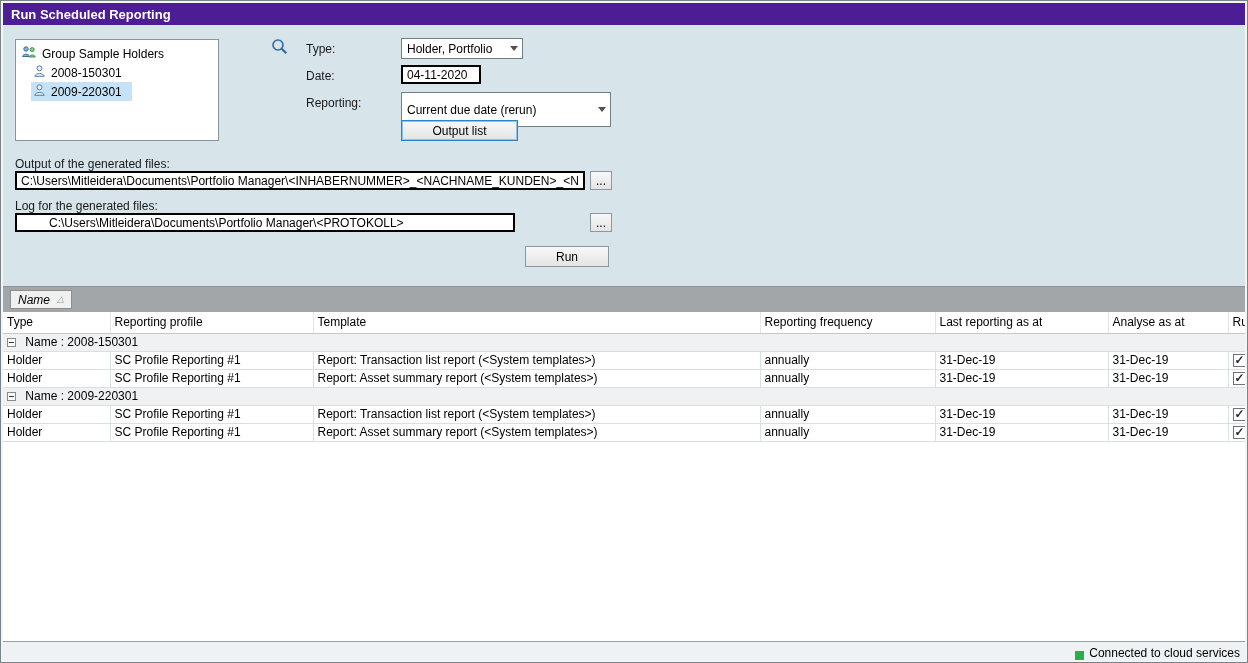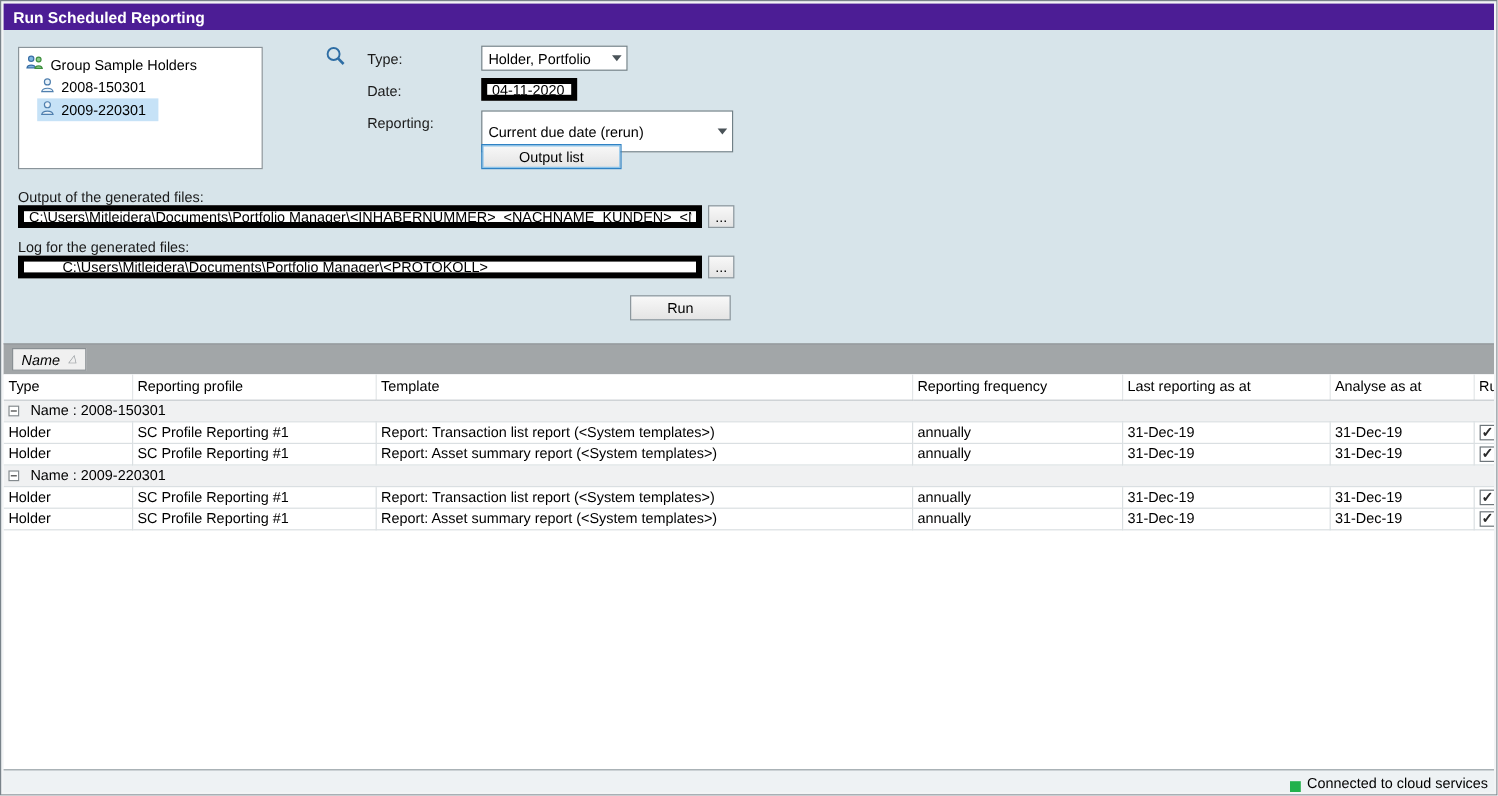--- a/index.html
+++ b/index.html
@@ -19,21 +19,21 @@
   .tree-item.selected .tree-sel { background:#c6e2f7; }
   .tree-item svg { flex:0 0 auto; }
 
   .search-btn { position:absolute; left:267px; top:12px; width:20px; height:20px; cursor:pointer; }
 
   .lbl { position:absolute; left:303px; color:#1a1a1a; }
   .dropdown { position:absolute; background:#fff; border:1px solid #708087; display:flex; align-items:center; justify-content:space-between; padding-left:5px; cursor:default; }
   .dd-arrow { width:17px; height:100%; display:flex; align-items:center; justify-content:center; }
   .dd-arrow::after { content:""; border-left:4px solid transparent; border-right:4px solid transparent; border-top:5px solid #4a5358; }
 
-  .textinput { border:5px solid #000000; background:#fff; padding:0 4px; font:12px "Liberation Sans", sans-serif; color:#000; }
+  .textinput { border:2px solid #000000; background:#fff; padding:0 4px; font:12px "Liberation Sans", sans-serif; color:#000; }
   .abs { position:absolute; }
 
   .btn { background:linear-gradient(#f8f8f8,#e4e4e4); border:1px solid #8d979d; font:12px "Liberation Sans", sans-serif; text-align:center; cursor:pointer; }
   .btn.focused { border:1px solid #2f82c4; box-shadow:inset 0 0 0 1px #8cc4ea; }
 
   .group-bar { flex:0 0 26px; background:#a2a6a8; border-top:1px solid #8d9296; display:flex; align-items:center; padding-left:7px;font-style:italic; }
   .name-chip { height:19px; background:#f0f0f0; border:1px solid #898f93; display:inline-flex; align-items:center; padding:0 7px; gap:7px; cursor:pointer; }
   .sort-tri { color:#8f9599; font-size:9px; line-height:9px; }
 
   .table-wrap { flex:1 1 auto; background:#fff; overflow:hidden; }
@@ -124,21 +124,21 @@
       <span class="dd-arrow"></span>
     </div>
 
     <button class="btn focused abs" style="left:398px; top:95px; width:117px; height:21px">Output list</button>
 
     <span class="lbl" style="left:12px; top:132px">Output of the generated files:</span>
     <input class="textinput abs" style="left: 12px; top: 146px; width: 570px; height: 19px;" value="C:\Users\Mitleidera\Documents\Portfolio Manager\&lt;INHABERNUMMER&gt;_&lt;NACHNAME_KUNDEN&gt;_&lt;NACHNAME_BET">
     <button class="btn abs" style="left:587px; top:146px; width:22px; height:19px">...</button>
 
     <span class="lbl" style="left:12px; top:174px">Log for the generated files:</span>
-    <input class="textinput abs" style="left: 12px; top: 188px; width: 570px; height: 19px; padding-left: 32px;" value="C:\Users\Mitleidera\Documents\Portfolio Manager\&lt;PROTOKOLL&gt;">
+    <input class="textinput abs" style="left: 12px; top: 188px; width: 500px; height: 19px; padding-left: 32px;" value="C:\Users\Mitleidera\Documents\Portfolio Manager\&lt;PROTOKOLL&gt;">
     <button class="btn abs" style="left:587px; top:188px; width:22px; height:19px">...</button>
 
     <button class="btn abs" style="left:522px; top:221px; width:84px; height:21px">Run</button>
   </div>
 
   <div class="group-bar">
     <span class="name-chip">
       <span>Name</span>
       <span class="sort-tri">△</span>
     </span>

